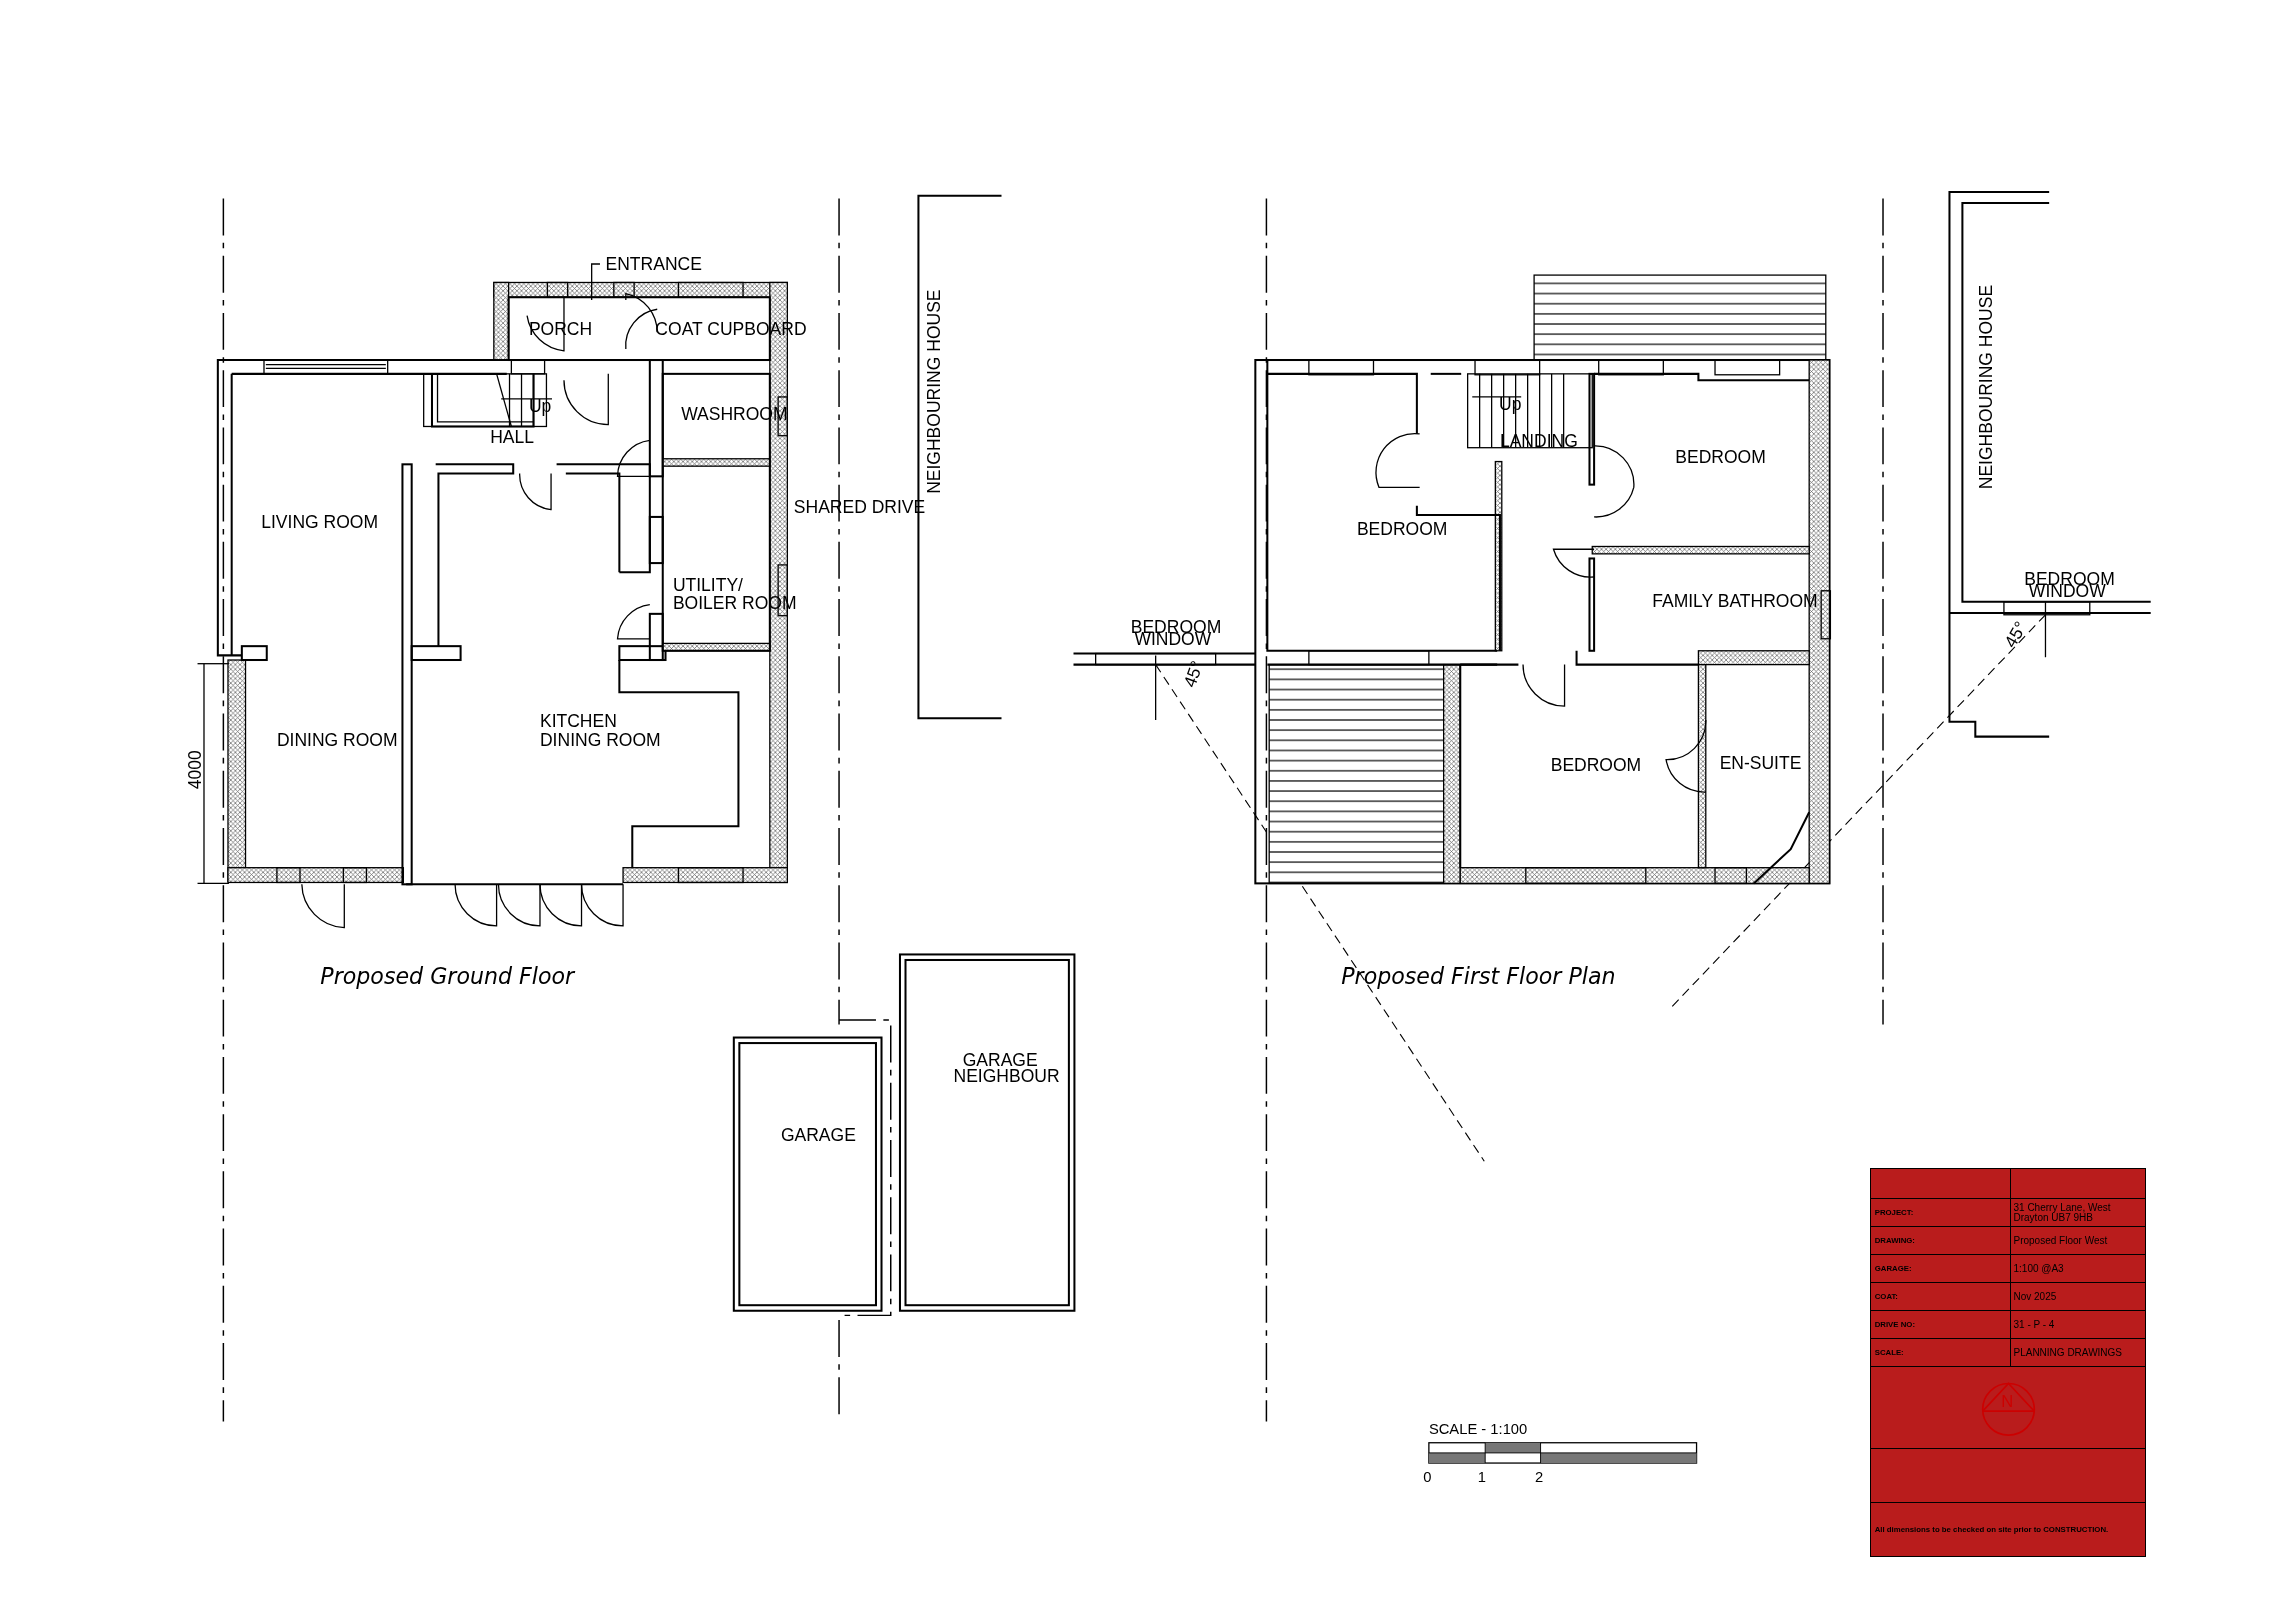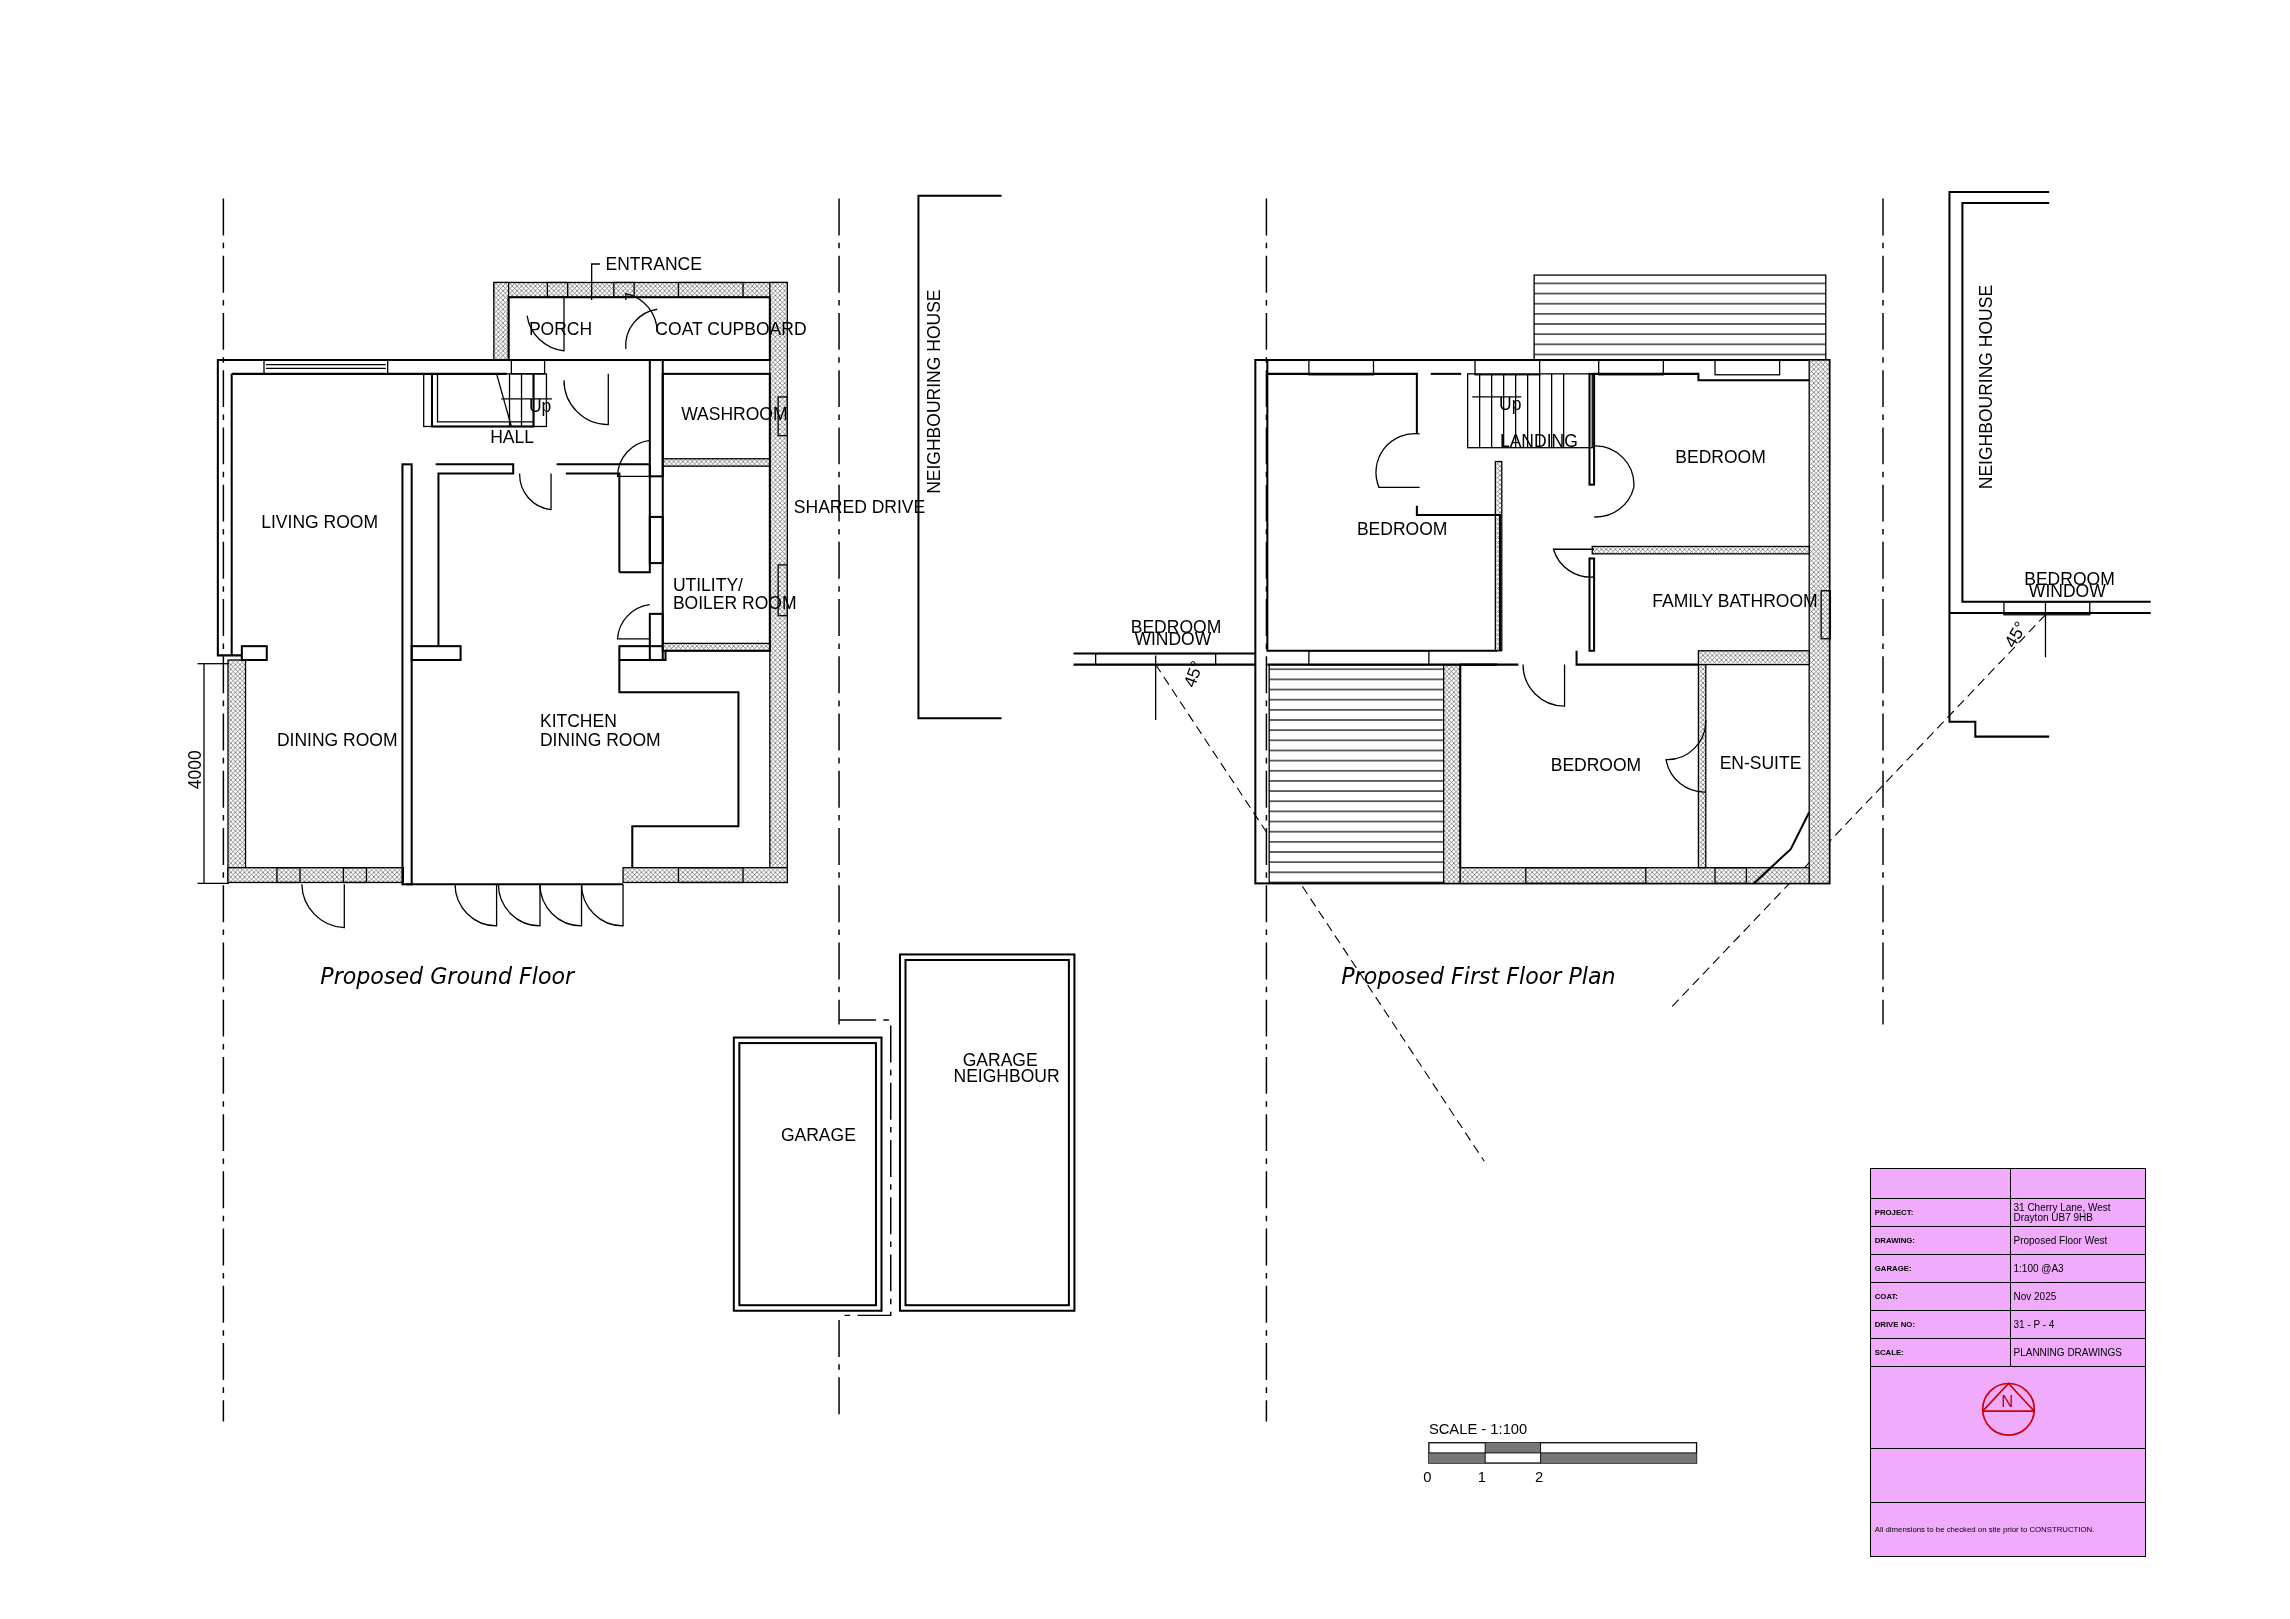--- a/index.html
+++ b/index.html
@@ -6,28 +6,28 @@
   body{width:2291px;height:1620px;overflow:hidden;position:relative;font-family:"Liberation Sans",sans-serif;}
   svg{position:absolute;left:0;top:0;}
   .w{fill:none;stroke:#000;stroke-width:2.2;}
   .t{fill:none;stroke:#000;stroke-width:1.4;}
   .dash{fill:none;stroke:#000;stroke-width:1.6;stroke-dasharray:40 8 6 8;}
   .dash2{fill:none;stroke:#000;stroke-width:1.2;stroke-dasharray:10 6;}
   .hatch{fill:url(#xh);stroke:#000;stroke-width:1.4;}
   .deck{fill:url(#hl);stroke:#000;stroke-width:1.4;}
   .lbl{font-family:"Liberation Sans Narrow","Liberation Sans",sans-serif;font-size:19px;fill:#000;}
   .cap{font-family:"DejaVu Sans",sans-serif;font-style:italic;font-size:24px;fill:#000;}
-  .tb{position:absolute;left:1870px;top:1168px;width:274px;border:1.8px solid #000;background:#f0abfc;}
+  .tb{position:absolute;left:1870px;top:1168px;width:274px;border:1.8px solid #000;background:#b91c1c;}
   .tb .row{display:flex;border-top:1.4px solid #000;height:27px;}
   .tb .row:first-child{border-top:none;height:29px;}
   .tb .k{width:135px;border-right:1.4px solid #000;font-weight:bold;font-size:7.8px;padding-left:3.7px;display:flex;align-items:center;}
   .tb .v{flex:1;font-size:10px;padding-left:2.8px;display:flex;align-items:center;line-height:9.2px;}
   .tb .north{height:81px;border-top:1.8px solid #000;display:flex;justify-content:center;align-items:center;}
   .tb .blank{height:53px;border-top:1.8px solid #000;}
-  .tb .note{height:53px;border-top:1.8px solid #000;font-weight:normal;font-size:7.8px;display:flex;align-items:center;padding-left:3.7px;}
+  .tb .note{height:53px;border-top:1.8px solid #000;font-weight:bold;font-size:7.8px;display:flex;align-items:center;padding-left:3.7px;}
 </style>
 </head>
 <body>
 
 <svg width="2291" height="1620" viewBox="0 0 2482 1755">
   <defs>
     <pattern id="xh" width="5" height="5" patternUnits="userSpaceOnUse">
       <rect width="5" height="5" fill="#fff"></rect>
       <path d="M0 0L5 5M5 0L0 5" stroke="#666" stroke-width="0.8"></path>
     </pattern>

